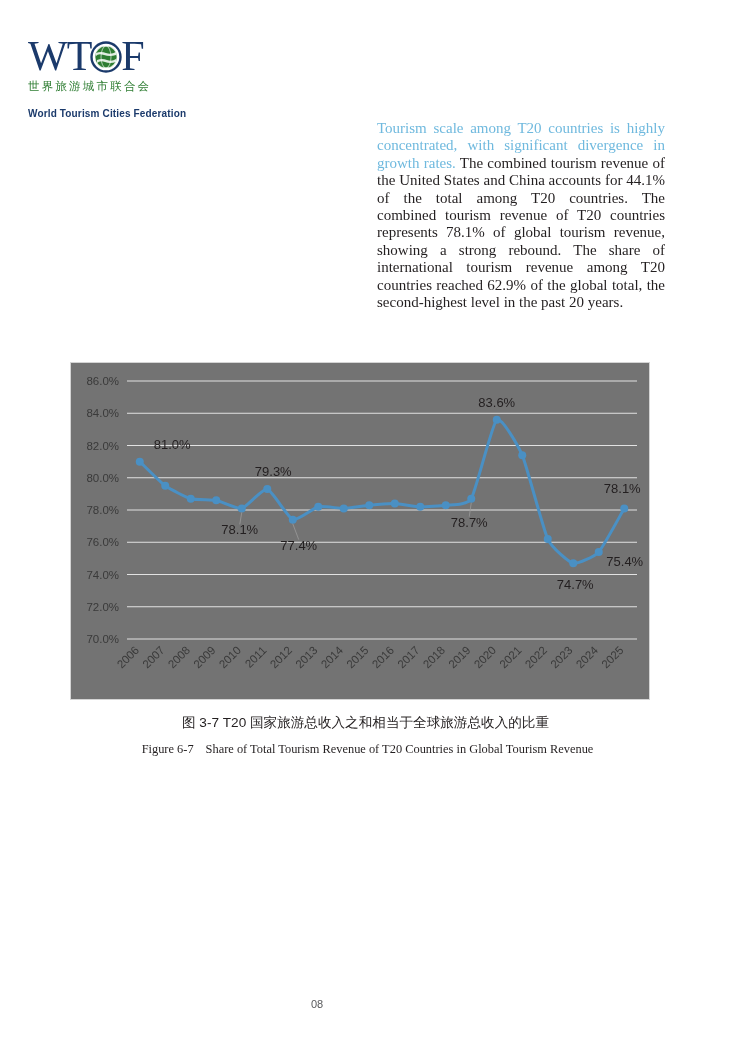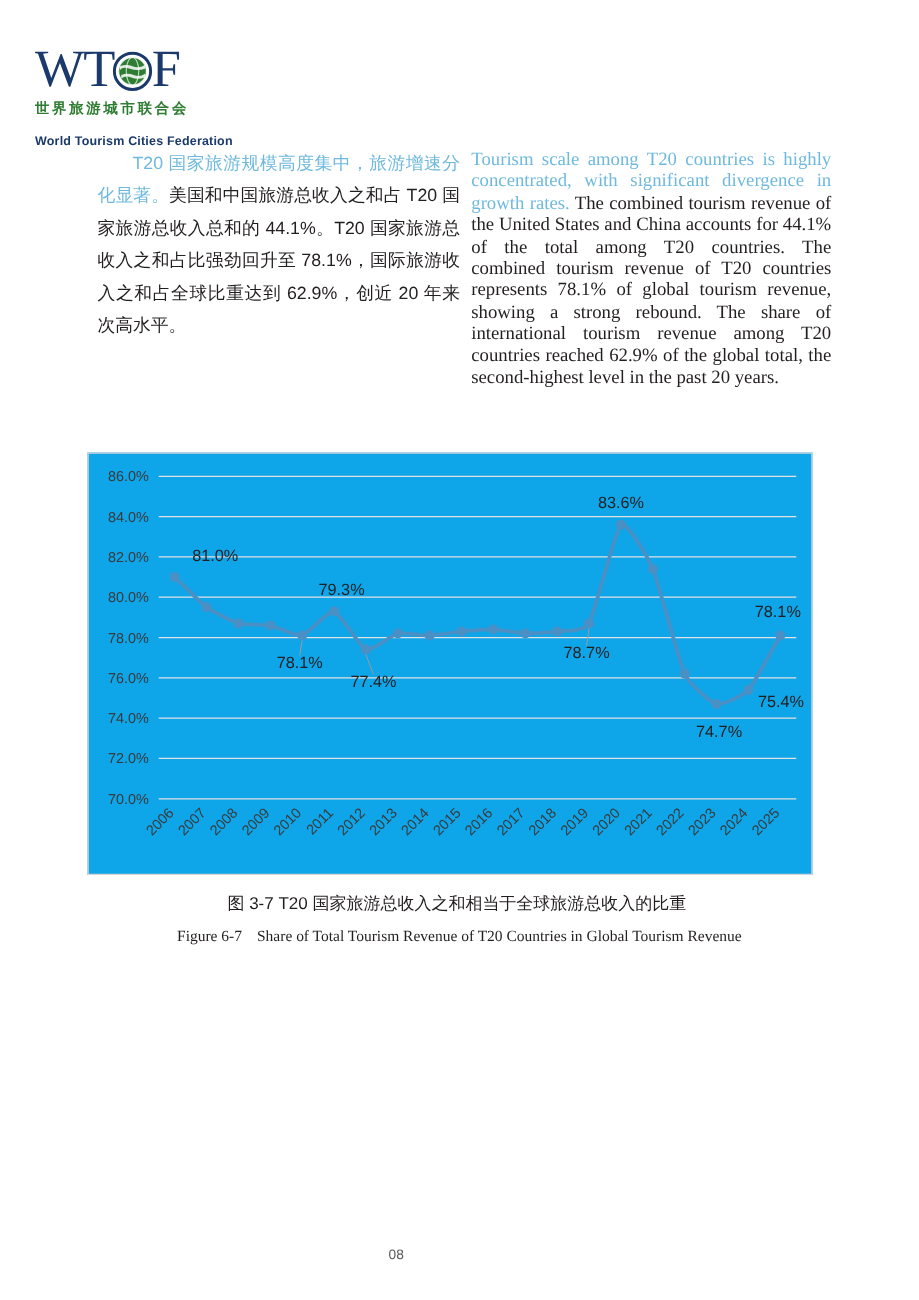--- a/index.html
+++ b/index.html
@@ -40,21 +40,21 @@
     height: 32px;
     margin: 0 -1px;
     position: relative;
     top: 1px;
   }
   #logo-cn {
     font-size: 11.5px;
     color: #2e7d32;
     letter-spacing: 2.2px;
     margin-top: 3px;
-    font-weight: bold;
+    font-weight: normal;
     white-space: nowrap;
   }
   #logo-en {
     font-size: 10px;
     color: #1b3a6b;
     font-weight: bold;
     letter-spacing: 0.15px;
     margin-top: 14px;
     white-space: nowrap;
   }
@@ -98,21 +98,21 @@
   .cn-indent { display: inline-block; width: 28px; }
 
   
   #chart-frame {
     position: absolute;
     left: 70px;
     top: 362px;
     width: 580px;
     height: 338px;
     border: 1px solid #d4d4d4;
-    background: #0ea5e9;
+    background: #737373;
     box-sizing: border-box;
   }
   #chart-svg { display: block; }
 
   
   #caption-cn {
     position: absolute;
     left: 0;
     top: 714px;
     width: 731px;
@@ -160,23 +160,20 @@
         <ellipse cx="16" cy="16" rx="5" ry="11" fill="none" stroke="#ffffff" stroke-width="0.9" opacity="0.7"></ellipse>
       </svg>
     </span>
     <span class="logo-letter">F</span>
   </div>
   <div id="logo-cn">世界旅游城市联合会</div>
   <div id="logo-en">World Tourism Cities Federation</div>
 </div>
 
 <div id="text-columns">
-  <div id="col-cn">
-    <span class="cn-indent"></span><span class="lead">T20 国家旅游规模高度集中，旅游增速分化显著。</span><span>美国和中国旅游总收入之和占 T20 国家旅游总收入总和的 44.1%。T20 国家旅游总收入之和占比强劲回升至 78.1%，国际旅游收入之和占全球比重达到 62.9%，创近 20 年来次高水平。</span>
-  </div>
   <div id="col-en">
     <span class="lead">Tourism scale among T20 countries is highly concentrated, with significant divergence in growth rates.</span><span> The combined tourism revenue of the United States and China accounts for 44.1% of the total among T20 countries. The combined tourism revenue of T20 countries represents 78.1% of global tourism revenue, showing a strong rebound. The share of international tourism revenue among T20 countries reached 62.9% of the global total, the second-highest level in the past 20 years.</span>
   </div>
 </div>
 
 <div id="chart-frame">
   <svg id="chart-svg" width="578" height="336" viewBox="0 0 578 336">
     <g id="grid-lines">
         <line x1="56" x2="566" y1="18" y2="18" stroke="#e2e2e2" stroke-width="1"></line>
         <line x1="56" x2="566" y1="50.25" y2="50.25" stroke="#e2e2e2" stroke-width="1"></line>

